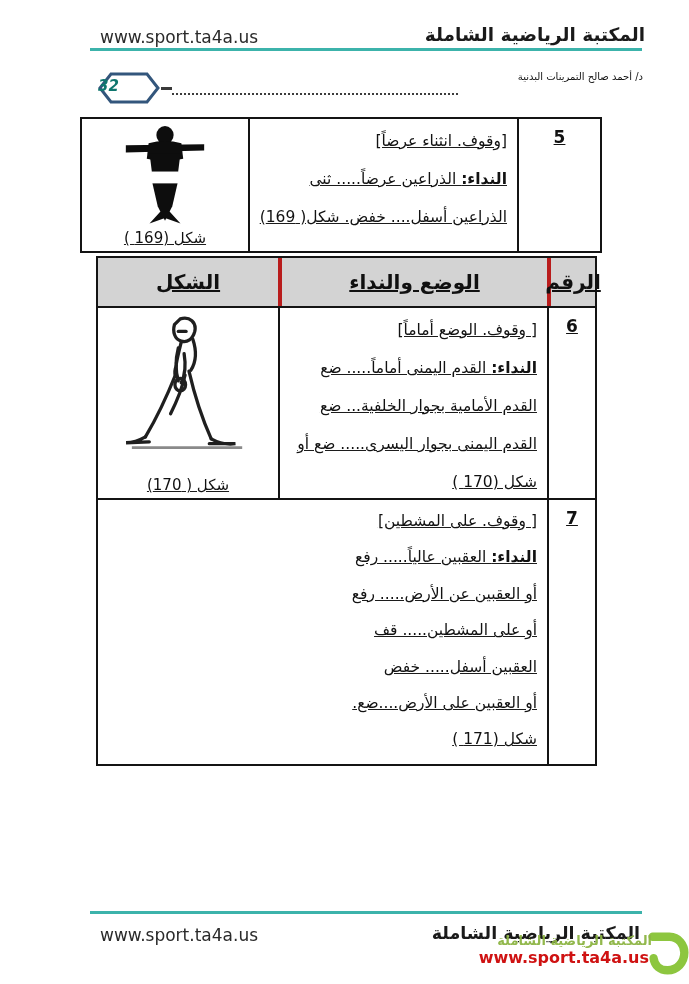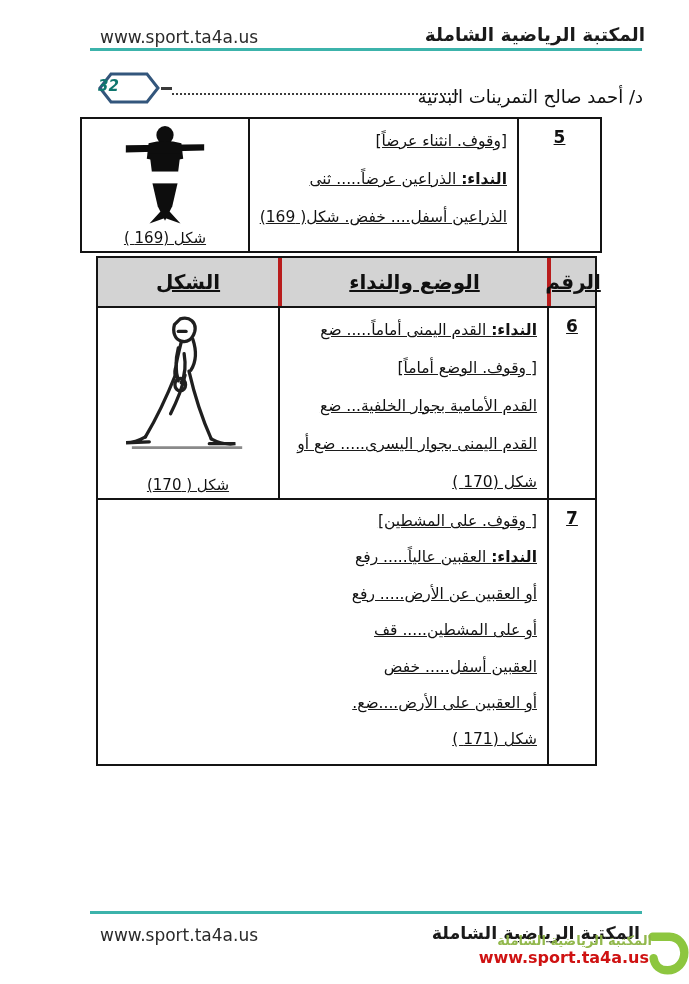--- a/index.html
+++ b/index.html
@@ -15,21 +15,21 @@
   .rule-bottom{top:911px;}
   .ftr-site{left:100px;top:925px;font-size:17px;color:#2a2a2a;}
   .ftr-lib{right:49px;top:923px;font-size:17.5px;font-weight:600;color:#1a1a1a;}
   
   .badge{left:98px;top:72px;width:62px;height:32px;}
   .badge svg{position:absolute;left:0;top:0;}
   .badge-num{position:absolute;left:0;top:5px;width:62px;
              font-size:15px;font-weight:600;color:#0f766e;font-style:italic;}
   .dash{left:161px;top:87px;width:11px;height:2.5px;background:#3a3a3a;}
   .dots{left:172px;top:78px;width:286px;height:15px;border-bottom:2px dotted #3c3c3c;}
-  .author{right:46px;top:86px;font-size:18px;color:#111;}
+  .author{right:46px;top:71px;font-size:10px;color:#111;}
   
   .tbl{border:2px solid #141414;box-sizing:border-box;background:#fff;}
   .tbl-top{left:80px;top:117px;width:522px;height:136px;display:flex;}
   .tbl-main{left:96px;top:256px;width:501px;}
   .trow{display:flex;box-sizing:border-box;}
   .trow + .trow{border-top:2px solid #141414;}
   .cell{box-sizing:border-box;text-decoration:underline;}
   .cell + .cell{border-left:2px solid #141414;}
   .tbl-top .fig-cell{width:166px;}
   .tbl-top .num-cell{width:83px;}
@@ -123,22 +123,22 @@
             <path d="M67 62 C64 76 58 90 52 102"></path>
             <path d="M71 58 C77 84 85 108 94 128"></path>
             <path d="M26 126 C19 130 12 132 6 132 L30 131"></path>
             <path d="M94 128 C101 132 111 134 119 133 L92 133"></path>
           </g>
           <path d="M12 137 L126 137" stroke="#8a8a8a" stroke-width="3" fill="none"></path>
         </svg>
         <div class="cap">شكل ( 170)</div>
       </div>
       <div class="cell call-cell">
+          <div class="tline">[ وقوف. الوضع أماماً]</div>
           <div class="tline"><b>النداء:</b> القدم اليمنى أماماً..... ضع</div>
-          <div class="tline">[ وقوف. الوضع أماماً]</div>
           <div class="tline">القدم الأمامية بجوار الخلفية... ضع</div>
           <div class="tline">القدم اليمنى بجوار اليسرى..... ضع أو</div>
           <div class="tline">شكل (170 )</div>
         </div>
       <div class="cell num-cell">
         <span>6</span>
       </div>
     </div>
 
     <div class="trow row7">

